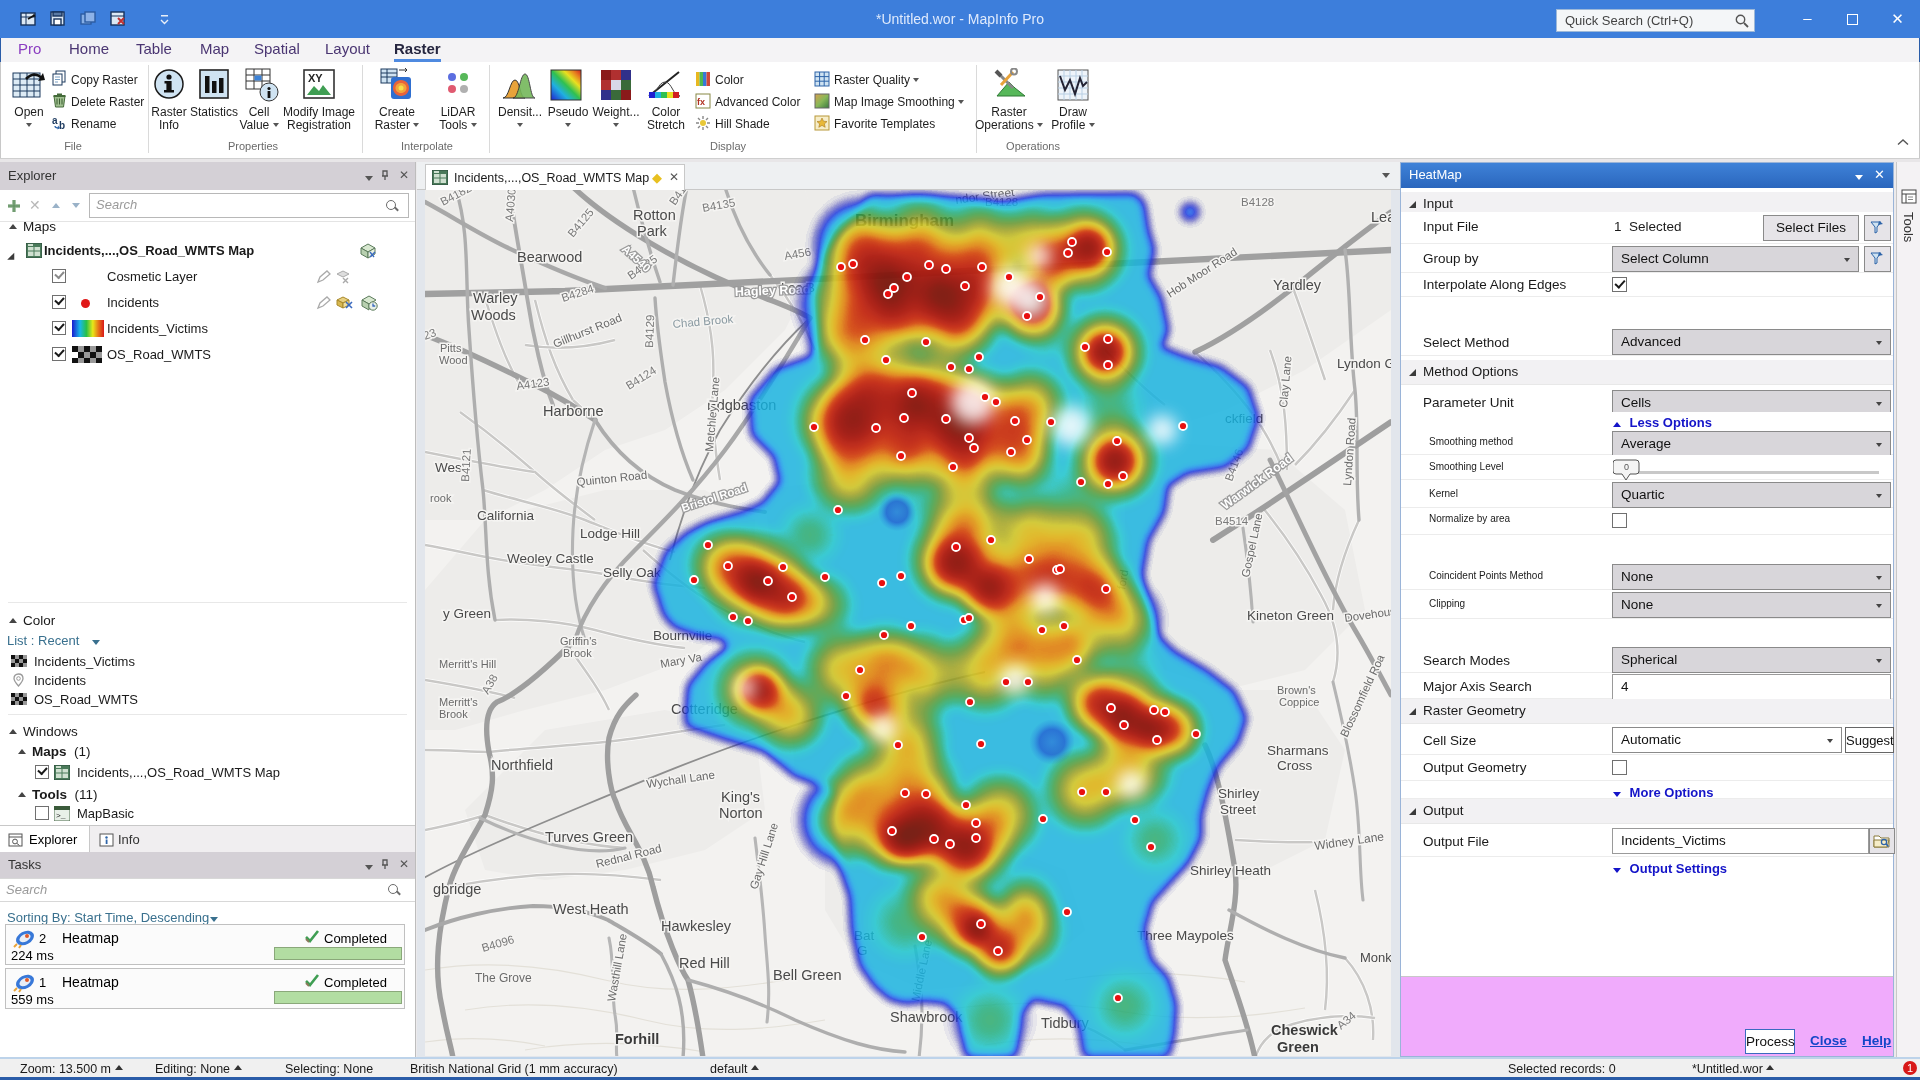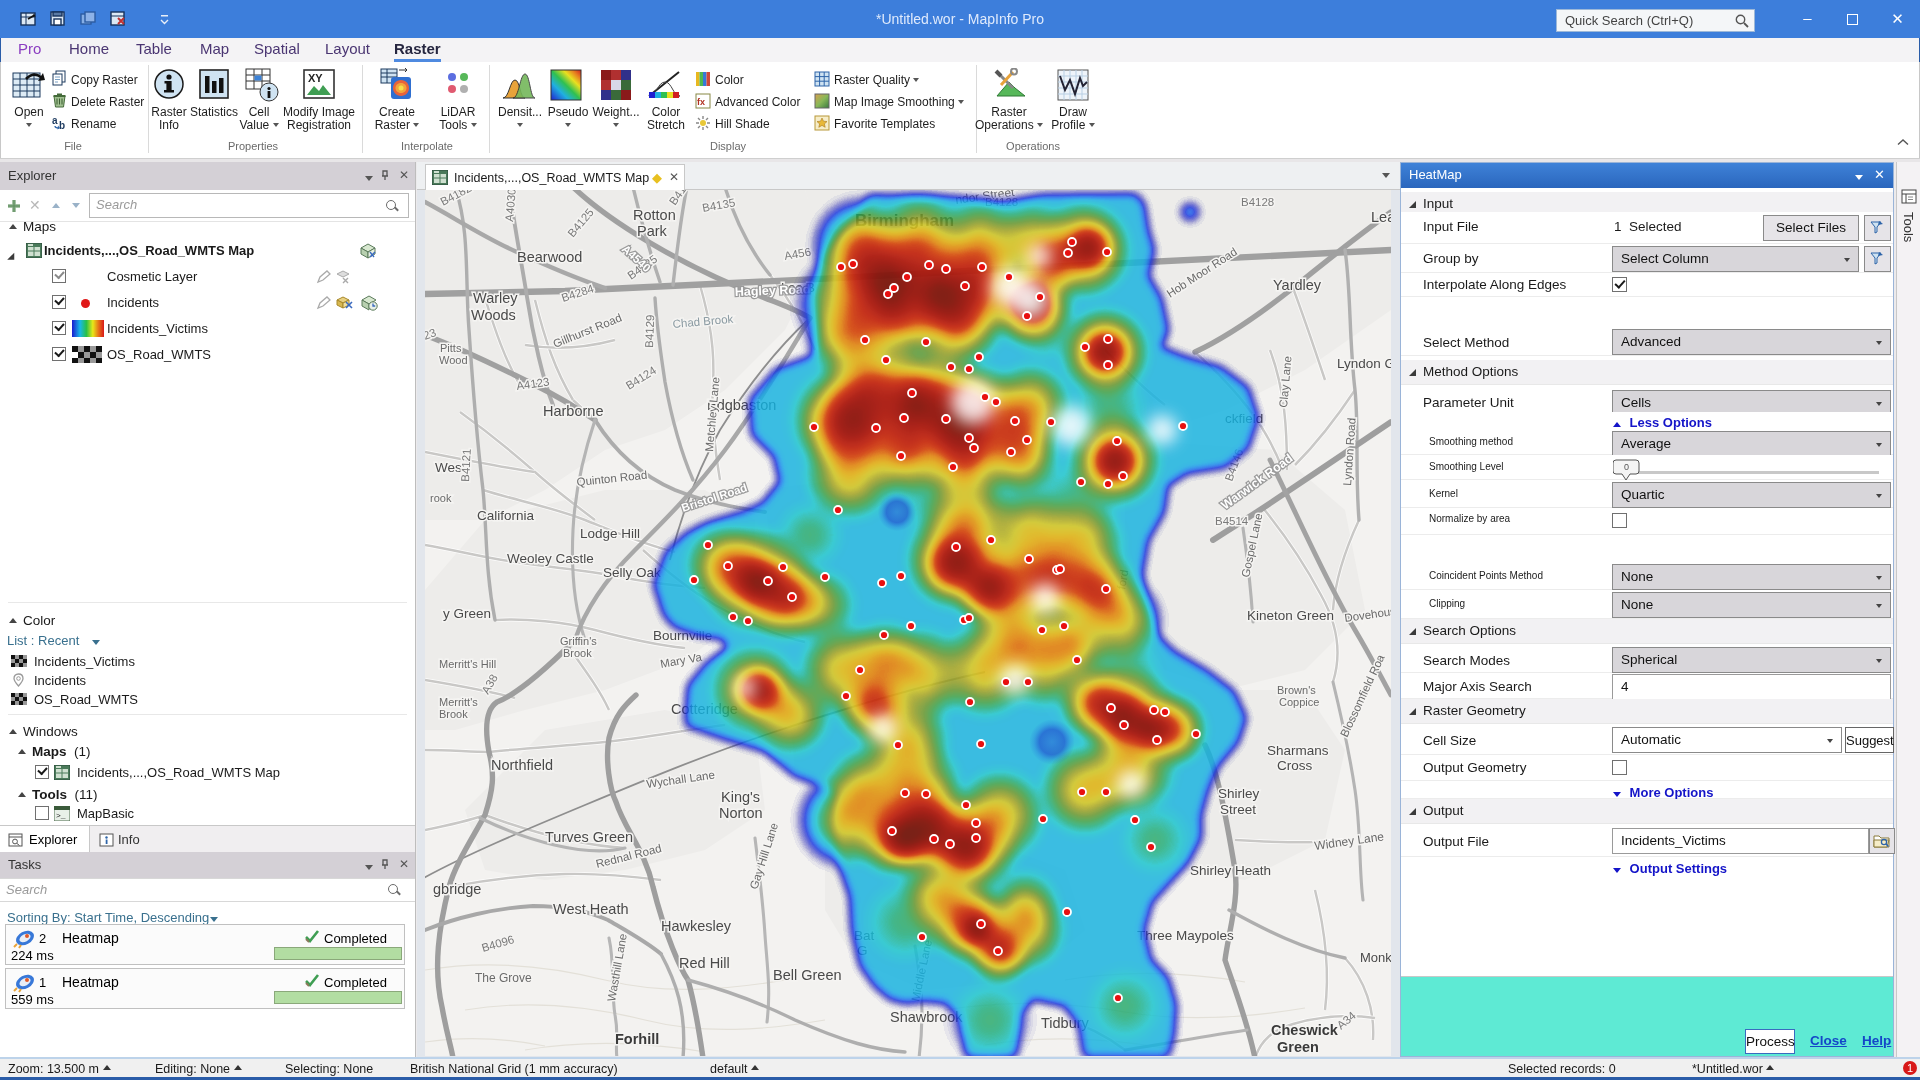--- a/index.html
+++ b/index.html
@@ -1146,21 +1146,20 @@
         <span class="rchk" style="left:211px;top:5px"></span>
       </div>
   <div class="prow abs" style="left:0;top:374px;width:492px;height:28px">
     <span class="plabel2" style="top:8px">Coincident Points Method</span>
     <div class="pdrop" style="left:211px;top:2px;width:279px">None<span class="dar"></span></div>
   </div>
   <div class="prow abs" style="left:0;top:402px;width:492px;height:29px">
     <span class="plabel2" style="top:8px">Clipping</span>
     <div class="pdrop" style="left:211px;top:2px;width:279px">None<span class="dar"></span></div>
   </div>
-  <div class="sect" style="position:absolute;left:0;top:431px;width:492px">Search Options</div>
   <div class="prow abs" style="left:0;top:457px;width:492px;height:28px">
     <span class="plabel" style="top:8px">Search Modes</span>
     <div class="pdrop" style="left:211px;top:2px;width:279px">Spherical<span class="dar"></span></div>
   </div>
   <div class="prow abs" style="left:0;top:485px;width:492px;height:26px">
     <span class="plabel" style="top:6px">Major Axis Search</span>
     <div class="pinput" style="left:211px;top:1px;width:279px">4</div>
   </div>
   <div class="sect" style="position:absolute;left:0;top:511px;width:492px">Raster Geometry</div>
   <div class="prow abs" style="left:0;top:537px;width:492px;height:30px">
@@ -1183,36 +1182,36 @@
             <path d="M1 3h5l2 2h8v9H1z" fill="#fff" stroke="#8a7a3a"></path>
             <path d="M1 7h15l-2 7H1z" fill="#f6edc8" stroke="#8a7a3a"></path>
             <circle cx="11" cy="9" r="2.6" fill="none" stroke="#2e64a8" stroke-width="1.3"></circle>
             <path d="M13 11l2.5 2.5" stroke="#2e64a8" stroke-width="1.5"></path>
           </svg></div>
   </div>
   <div class="prow abs" style="left:0;top:669px;width:492px;height:14px;border-bottom:none">
     <span class="abs blink" style="left:212px;top:4px"><span class="cardn"></span> Output Settings</span>
   </div>
  </div>
- <div class="abs" style="left:0;top:813px;width:492px;height:80px;background:#5eead4;border-top:1px solid #c8c8c8">
+ <div class="abs" style="left:0;top:813px;width:492px;height:80px;background:#f0abfc;border-top:1px solid #c8c8c8">
    <div class="pbtn" style="left:344px;top:52px;width:50px;height:25px;padding-top:4px;background:#fff;border-color:#3a6abf">Process</div>
    <span class="abs" style="left:409px;top:56px;font-size:13.5px;font-weight:bold;color:#1446c8;text-decoration:underline">Close</span>
    <span class="abs" style="left:461px;top:56px;font-size:13.5px;font-weight:bold;color:#1446c8;text-decoration:underline">Help</span>
  </div>
 </div>
 <div id="toolstrip">
   <svg class="abs" style="left:3px;top:26px" width="18" height="18" viewBox="0 0 18 18">
       <rect x="2" y="2" width="14" height="13" fill="#fff" stroke="#444"></rect>
       <path d="M2 6h14M6 6v9" stroke="#444"></path>
       <path d="M8 9h5M8 11.5h5" stroke="#888"></path>
     </svg>
   <div class="abs" style="left:4px;top:50px;font-size:13px;color:#333;writing-mode:vertical-rl">Tools</div>
 </div>
 <div id="statusbar">
-  <span style="left:8px">Zoom: 13.500 m&nbsp; <span class="carup" style="border-bottom-color:#333"></span></span>
+  <span style="left:20px">Zoom: 13.500 m&nbsp; <span class="carup" style="border-bottom-color:#333"></span></span>
   <span style="left:155px">Editing: None&nbsp; <span class="carup" style="border-bottom-color:#333"></span></span>
   <span style="left:285px">Selecting: None</span>
   <span style="left:410px">British National Grid (1 mm accuracy)</span>
   <span style="left:710px">default&nbsp; <span class="carup" style="border-bottom-color:#333"></span></span>
   <span style="left:1508px">Selected records: 0</span>
   <span style="left:1692px">*Untitled.wor&nbsp; <span class="carup" style="border-bottom-color:#333"></span></span>
   <span style="left:1903px;top:2px;width:14px;height:14px;background:#d81818;border-radius:50%;color:#fff;font-size:11px;text-align:center;line-height:15px">1</span>
 </div>
 <div id="bottomedge"></div>
 

